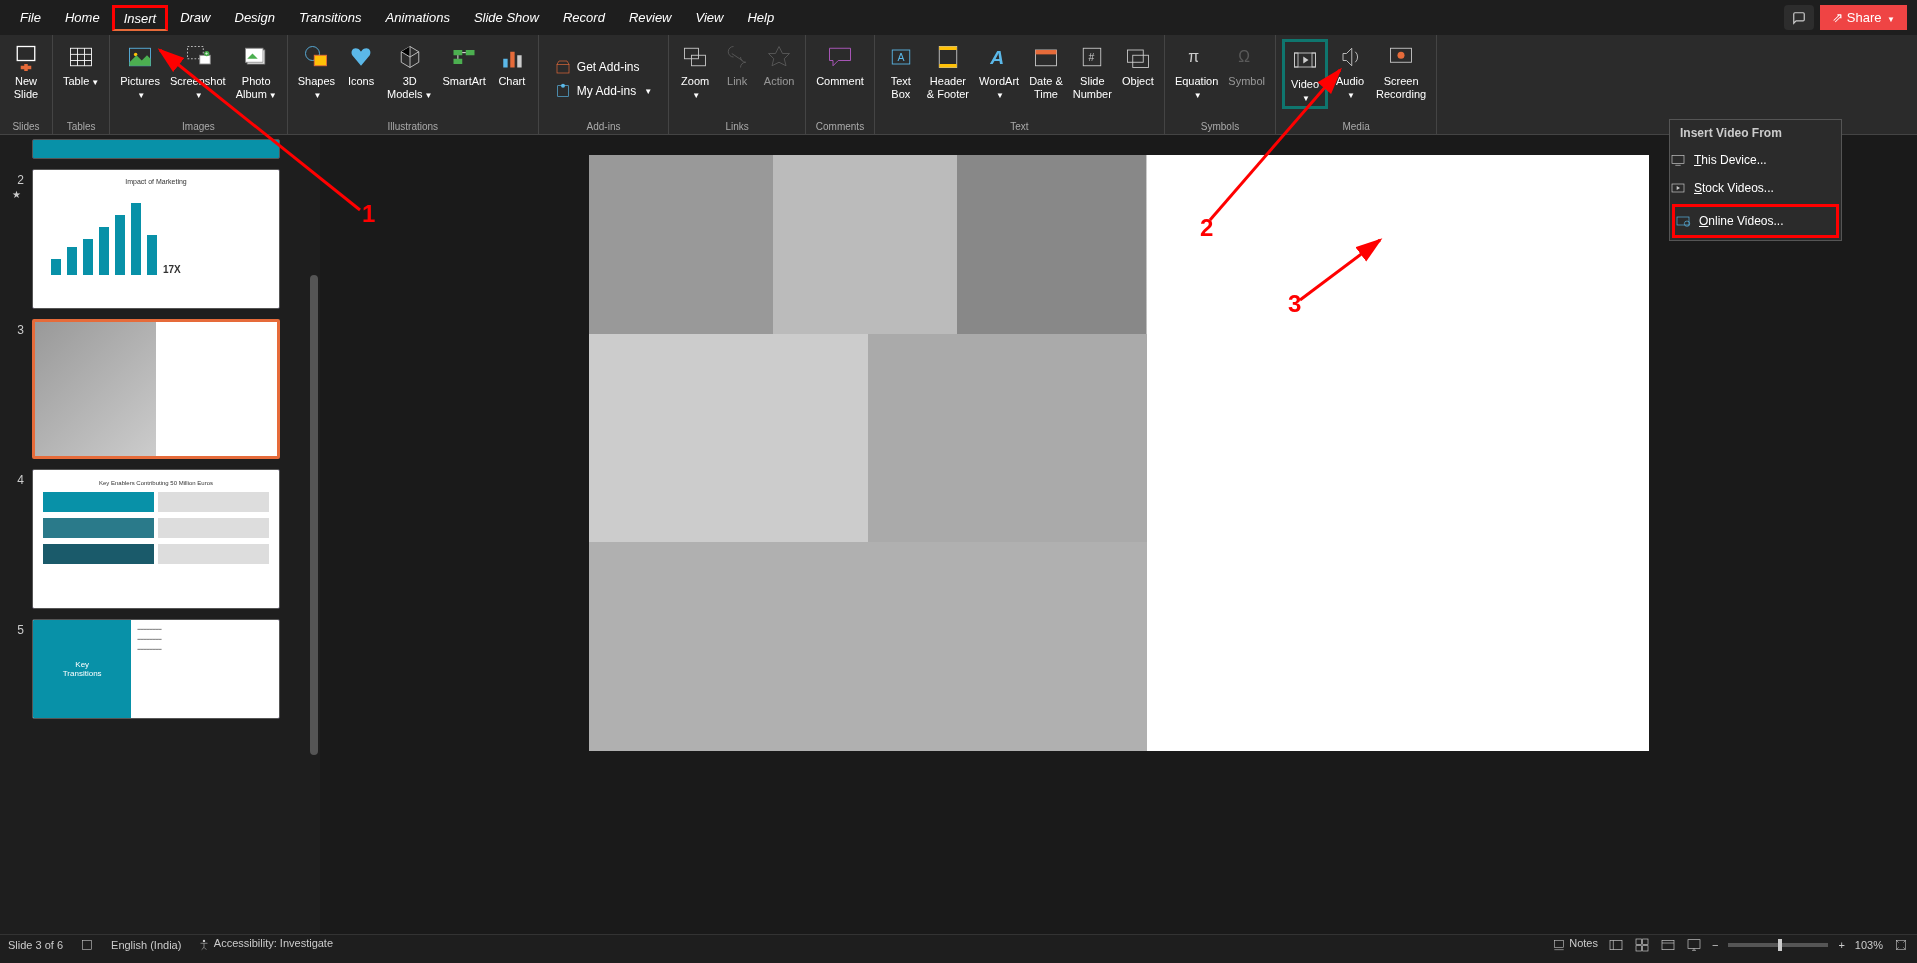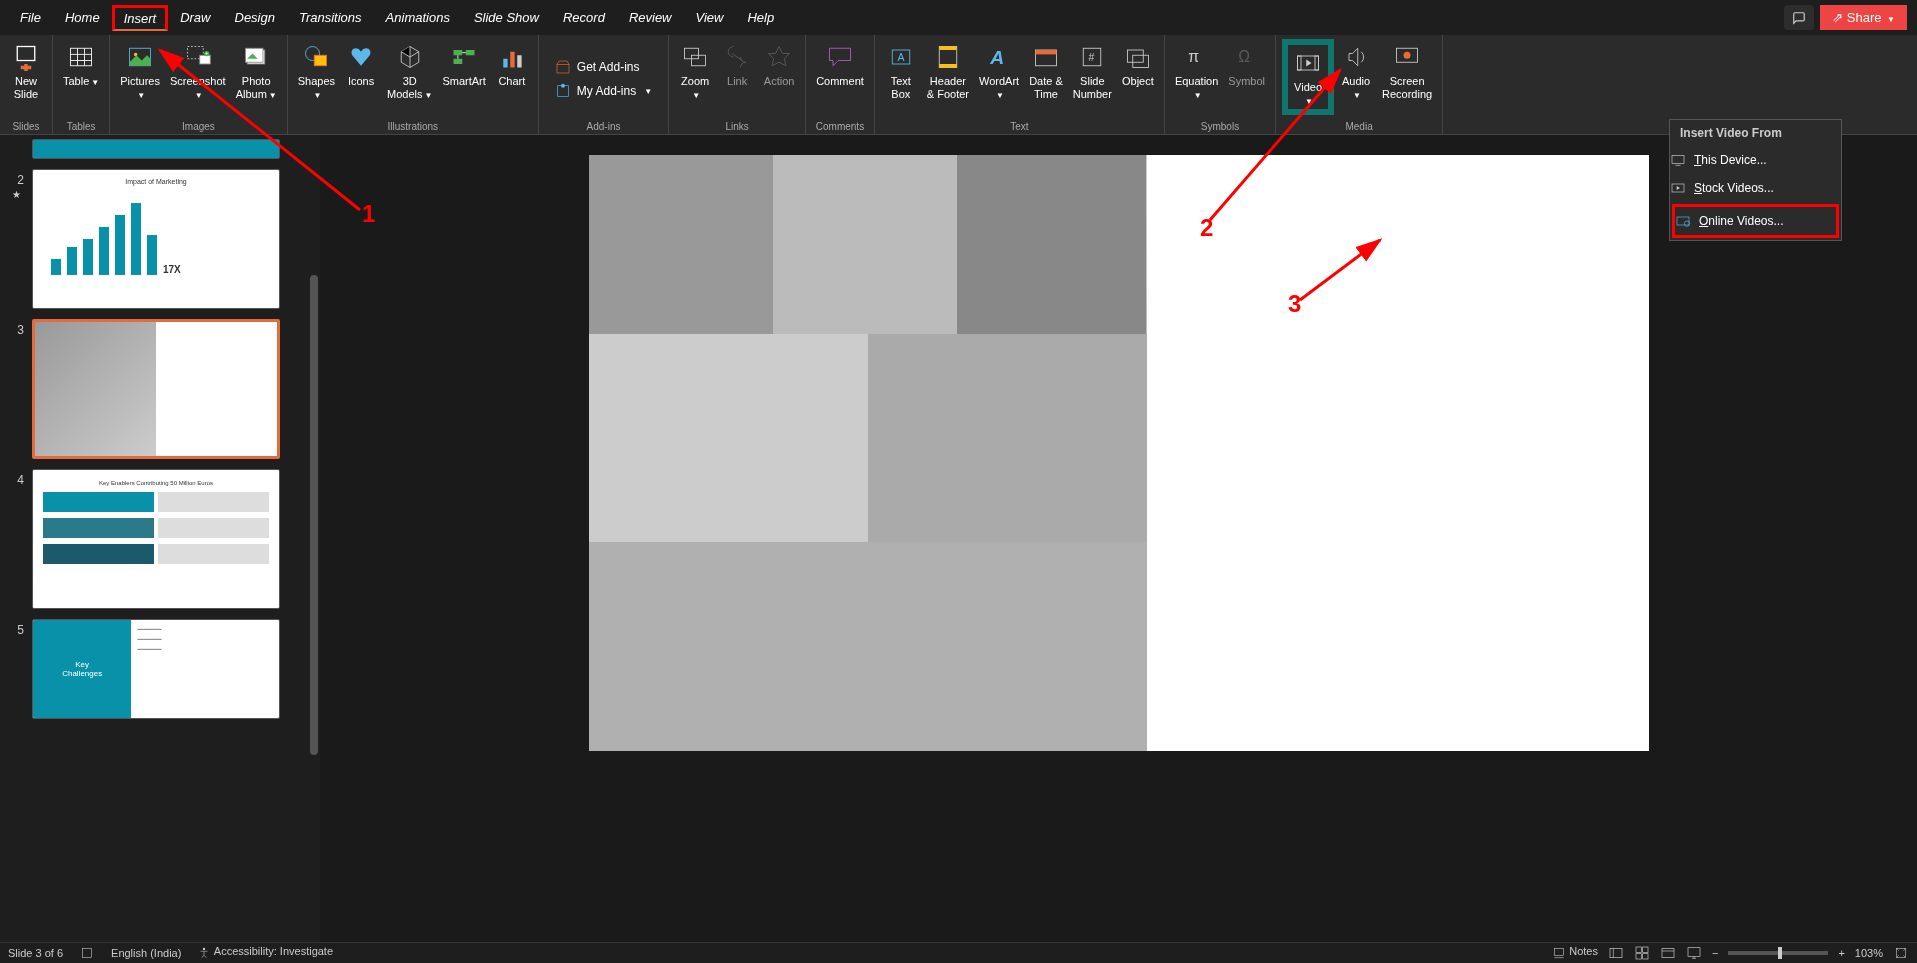--- a/index.html
+++ b/index.html
@@ -19,21 +19,21 @@
 .ribbon-group { display: flex; flex-direction: column; justify-content: space-between; border-right: 1px solid #444; padding: 4px 6px 2px; }
 .ribbon-items { display: flex; align-items: flex-start; gap: 2px; flex: 1; }
 .ribbon-item { display: flex; flex-direction: column; align-items: center; padding: 2px 4px; cursor: pointer; min-width: 40px; }
 .ribbon-item.disabled { opacity: 0.5; cursor: default; }
 .ribbon-icon { width: 32px; height: 32px; margin-bottom: 2px; display: flex; align-items: center; justify-content: center; }
 .ribbon-icon svg { width: 28px; height: 28px; }
 .ribbon-label { font-size: 11px; text-align: center; line-height: 1.2; white-space: pre-line; }
 .ribbon-group-label { font-size: 10px; text-align: center; color: #aaa; padding-top: 2px; }
 .ribbon-small-item { display: flex; align-items: center; padding: 3px 6px; font-size: 12px; gap: 6px; }
 .ribbon-small-stack { display: flex; flex-direction: column; gap: 2px; }
-.video-highlight { border: 6px solid #0f766e; }
+.video-highlight { border: 3px solid #0f766e; }
 
 
 .content-area { display: flex; height: calc(100% - 135px - 20px); }
 .thumb-panel { width: 320px; background: #1e1e1e; overflow-y: auto; padding: 4px 10px; position: relative; }
 .thumb-row { display: flex; align-items: flex-start; gap: 8px; margin-bottom: 10px; }
 .thumb-num { font-size: 12px; color: #ccc; width: 14px; text-align: right; padding-top: 4px; }
 .thumb { width: 248px; height: 140px; background: #4c1d95; border: 1px solid #555; border-radius: 2px; position: relative; overflow: hidden; }
 .thumb.selected { border: 3px solid #e66b3a; }
 .thumb-star { position: absolute; left: 2px; top: 20px; font-size: 10px; color: #ccc; }
 .thumb-scroll-track { position: absolute; right: 2px; top: 140px; width: 8px; height: 480px; background: #555; border-radius: 4px; }
@@ -49,21 +49,21 @@
 .dropdown-header { padding: 6px 10px; font-size: 12px; font-weight: 600; color: #ccc; }
 .dropdown-item { padding: 6px 0; font-size: 12px; display: flex; align-items: center; gap: 8px; cursor: pointer; }
 .dropdown-item.highlighted { border: 3px solid #ff0000; margin: 2px; }
 .dropdown-item-icon { width: 16px; height: 16px; }
 
 
 .anno-arrow { position: absolute; pointer-events: none; z-index: 200; }
 .anno-label { position: absolute; color: #ff0000; font-size: 24px; font-weight: bold; z-index: 201; }
 
 
-.status-bar { position: absolute; bottom: 1px; left: 0; right: 0; height: 20px; background: #1e1e1e; display: flex; align-items: center; padding: 0 8px; font-size: 11px; color: #ccc; border-top: 1px solid #333; }
+.status-bar { position: absolute; bottom: 9px; left: 0; right: 0; height: 20px; background: #1e1e1e; display: flex; align-items: center; padding: 0 8px; font-size: 11px; color: #ccc; border-top: 1px solid #333; }
 .status-left { display: flex; gap: 16px; align-items: center; }
 .status-right { margin-left: auto; display: flex; gap: 10px; align-items: center; }
 .status-icon { width: 16px; height: 16px; display: inline-flex; align-items: center; justify-content: center; }
 .zoom-slider { width: 100px; height: 4px; background: #555; position: relative; }
 .zoom-thumb { position: absolute; left: 50%; top: -4px; width: 4px; height: 12px; background: #ccc; }
 
 
 .thumb-content { position: absolute; inset: 0; }
 .tc1 { background: linear-gradient(180deg, #0891a8 0%, #0891a8 100%); }
 .tc2 { background: #fff; padding: 8px; }
@@ -512,21 +512,21 @@
             </div>
         </div>
       </div>
     </div>
     <div class="thumb-row">
       <div class="thumb-num">5</div>
       <div class="thumb" style="height:100px;">
         <div class="thumb-content tc5">
           <div class="tc5-left">
               <span style="white-space:pre-line;text-align:center;">Key
-Challenges</span>
+Transitions</span>
             </div>
           <div class="tc5-right">
             <div class="tc5-item">━━━━━━━━</div>
             <div class="tc5-item">━━━━━━━━</div>
             <div class="tc5-item">━━━━━━━━</div>
           </div>
         </div>
       </div>
     </div>
     <div class="thumb-scroll-track"></div>

